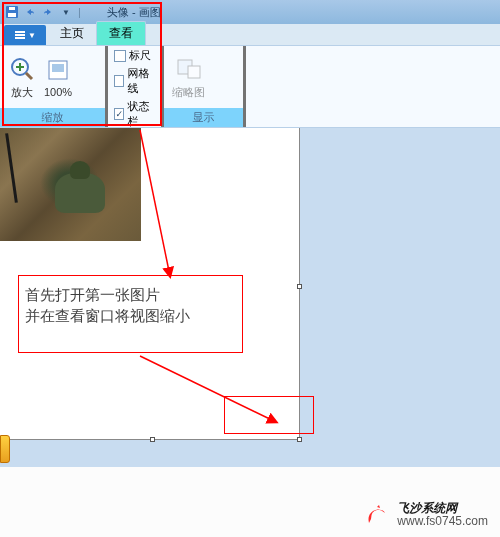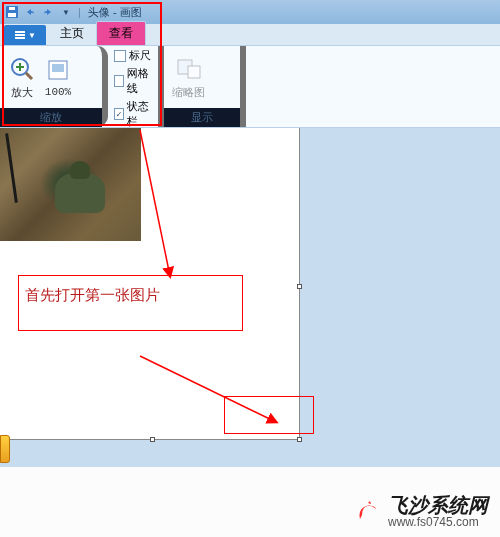--- a/index.html
+++ b/index.html
@@ -1,64 +1,64 @@
 <!DOCTYPE html>
 <html><head>
 <meta charset="utf-8">
 <style>
   * { margin: 0; padding: 0; box-sizing: border-box; }
   body { width: 500px; height: 537px; font-family: "Microsoft YaHei", sans-serif; font-size: 12px; overflow: hidden; position: relative; background: #dbe9f4; }
   
   .titlebar { height: 24px; background: linear-gradient(#a8c8e8, #8db8de); display: flex; align-items: center; padding: 0 4px; color: #1a3a5a; font-size: 11px; }
   .qat { display: flex; gap: 2px; align-items: center; }
   .qat-btn { width: 16px; height: 16px; display: flex; align-items: center; justify-content: center; }
-  .title-text { margin-left: 5px; }
+  .title-text { margin-left: 24px; }
   
   .ribbon-tabs { height: 22px; background: #dbe9f4; display: flex; align-items: flex-end; padding-left: 4px; border-bottom: 1px solid #b8d0e8; }
   .file-btn { background: #2a7cd0; color: #fff; width: 42px; height: 20px; display: flex; align-items: center; justify-content: center; font-size: 11px; border-radius: 2px 2px 0 0; margin-right: 2px; cursor: pointer; }
   .tab { padding: 3px 12px; font-size: 12px; cursor: pointer; margin-top: 39px; }
-  .tab.active { background: #ec4899; border: 1px solid #b8d0e8; border-bottom: none; border-radius: 2px 2px 0 0; }
+  .tab.active { background: #5eead4; border: 1px solid #b8d0e8; border-bottom: none; border-radius: 2px 2px 0 0; }
   
   .ribbon-body { height: 82px; background: #f5faff; display: flex; border-bottom: 1px solid #b8d0e8; position: relative; }
   .red-box1 { position: absolute; border: 2px solid #ff0000; top: -44px; left: 2px; width: 160px; height: 124px; pointer-events: none; z-index: 5; }
-  .ribbon-group { border-right: 6px solid #737373; height: 100%; display: flex; flex-direction: column; font-family: Liberation Mono, monospace; }
+  .ribbon-group { border-right: 3px solid #737373; height: 100%; display: flex; flex-direction: column; }
   .group-body { flex: 1; display: flex; align-items: center; padding: 2px 6px; gap: 4px; }
-  .group-label { text-align: center; font-size: 11px; color: #4a6a8a; padding: 2px 0; background: #0f172a; }
+  .group-label { text-align: center; font-size: 11px; color: #4a6a8a; padding: 2px 0; background: #7dd3fc; }
   .rb-btn { display: flex; flex-direction: column; align-items: center; gap: 2px; cursor: pointer; padding: 2px; }
   .rb-btn-label { font-size: 11px; color: #333; }
   .icon-lg { width: 28px; height: 28px; display: flex; align-items: center; justify-content: center; }
   .chk-list { display: flex; flex-direction: column; gap: 3px; font-size: 11px; }
   .chk-item { display: flex; align-items: center; gap: 3px; cursor: pointer; }
   .chk-box { width: 12px; height: 12px; border: 1px solid #7a9aba; background: #fff; display: inline-flex; align-items: center; justify-content: center; font-size: 9px; color: #2a4a6a; }
   
   .canvas-area { position: relative; background: #c8dcf0; height: 340px; padding: 0; }
   .canvas { position: absolute; left: 0; top: 0; width: 300px; height: 312px; background: #fff; border-right: 1px solid #888; border-bottom: 1px solid #888; }
   .handle { position: absolute; width: 5px; height: 5px; background: #fff; border: 1px solid #555; }
   .h-r { right: -3px; top: 50%; }
   .h-b { bottom: -3px; left: 50%; }
   .h-br { bottom: -3px; right: -3px; }
   
   .photo { position: absolute; left: 0; top: 0; width: 141px; height: 113px; background: linear-gradient(135deg, #6a5a3a 0%, #8a7550 25%, #5a4a30 50%, #7a6540 75%, #6a5a3a 100%); overflow: hidden; }
   .photo::before { content:''; position:absolute; left:40px; top:30px; width:60px; height:50px; background: radial-gradient(ellipse, #3a4a30 30%, transparent 70%); }
   .photo::after { content:''; position:absolute; left:10px; top:5px; width:3px; height:70px; background:#1a1a1a; transform: rotate(-8deg); }
   .soldier { position:absolute; left:55px; top:45px; width:50px; height:40px; background:#4a5a3a; border-radius:40% 40% 20% 20%; }
   .soldier::before { content:''; position:absolute; left:15px; top:-12px; width:20px; height:18px; background:#3a4a2a; border-radius:50% 50% 30% 30%; }
   
-  .annot-box { position: absolute; left: 18px; top: 147px; width: 225px; height: 56px; border: 1.5px solid #ff0000; padding: 8px 6px; font-size: 15px; color: #b91c1c; line-height: 1.4; background: rgba(255,255,255,0.9); }
+  .annot-box { position: absolute; left: 18px; top: 147px; width: 225px; height: 78px; border: 1.5px solid #ff0000; padding: 8px 6px; font-size: 15px; color: #404040; line-height: 1.4; background: rgba(255,255,255,0.9); }
   
   .red-box2 { position: absolute; border: 1.5px solid #ff0000; left: 224px; top: 268px; width: 90px; height: 38px; }
   
   .arrow { position: absolute; pointer-events: none; }
   
   .activation { position: absolute; left: 0; bottom: 74px; width: 10px; height: 28px; background: linear-gradient(#ffd040, #e8a020); border: 1px solid #c07000; border-radius: 0 3px 3px 0; }
   
   .watermark { position: absolute; right: 12px; bottom: 8px; display: flex; align-items: center; gap: 6px; }
   .wm-icon { width: 28px; height: 28px; }
   .wm-text { display: flex; flex-direction: column; line-height: 1.1; }
-  .wm-title { font-size: 20px; font-weight: 700; font-style: italic; color: #1a1a1a; }
+  .wm-title { font-size: 12px; font-weight: 700; font-style: italic; color: #1a1a1a; }
   .wm-url { font-size: 12px; color: #555; }
   .bottom-bg { position:absolute; left:0; bottom:0; width:100%; height:70px; background:#fcfcfc; }
 </style>
 </head>
 <body>
 
 <div class="titlebar">
   <div class="qat">
     <span class="qat-btn">
         <svg width="14" height="14" viewBox="0 0 14 14">
@@ -92,21 +92,21 @@
       </svg>
     <span style="font-size:8px;margin-left:2px;">▼</span>
   </div>
   <div class="tab">主页</div>
   <div class="tab active">查看</div>
 </div>
 
 <div class="ribbon-body">
   <div class="red-box1"></div>
 
-  <div class="ribbon-group" style="width:108px;border-radius:11px;">
+  <div class="ribbon-group" style="width:108px;">
     <div class="group-body">
       <div class="rb-btn">
         <span class="icon-lg">
             <svg width="26" height="26" viewBox="0 0 26 26">
               <circle cx="11" cy="11" r="8" fill="none" stroke="#4a7ac0" stroke-width="2"></circle>
               <line x1="17" y1="17" x2="23" y2="23" stroke="#8a6a4a" stroke-width="3"></line>
               <line x1="11" y1="7" x2="11" y2="15" stroke="#3a8a3a" stroke-width="2"></line>
               <line x1="7" y1="11" x2="15" y2="11" stroke="#3a8a3a" stroke-width="2"></line>
             </svg>
           </span>
@@ -166,20 +166,21 @@
     <div class="photo">
       <div class="soldier"></div>
     </div>
     <span class="handle h-r"></span>
     <span class="handle h-b"></span>
     <span class="handle h-br"></span>
   </div>
 
   <div class="annot-box">
     <div>首先打开第一张图片</div>
+    <div>并在查看窗口将视图缩小</div>
   </div>
 
   <div class="red-box2"></div>
 
   <svg class="arrow" style="left:130px; top:-4px; width:50px; height:156px;">
     <defs>
         <marker id="ah1" markerWidth="8" markerHeight="8" refX="2" refY="4" orient="auto">
           <path d="M0,4 L8,0 L8,8 Z" fill="#ff0000"></path>
         </marker>
       </defs>

